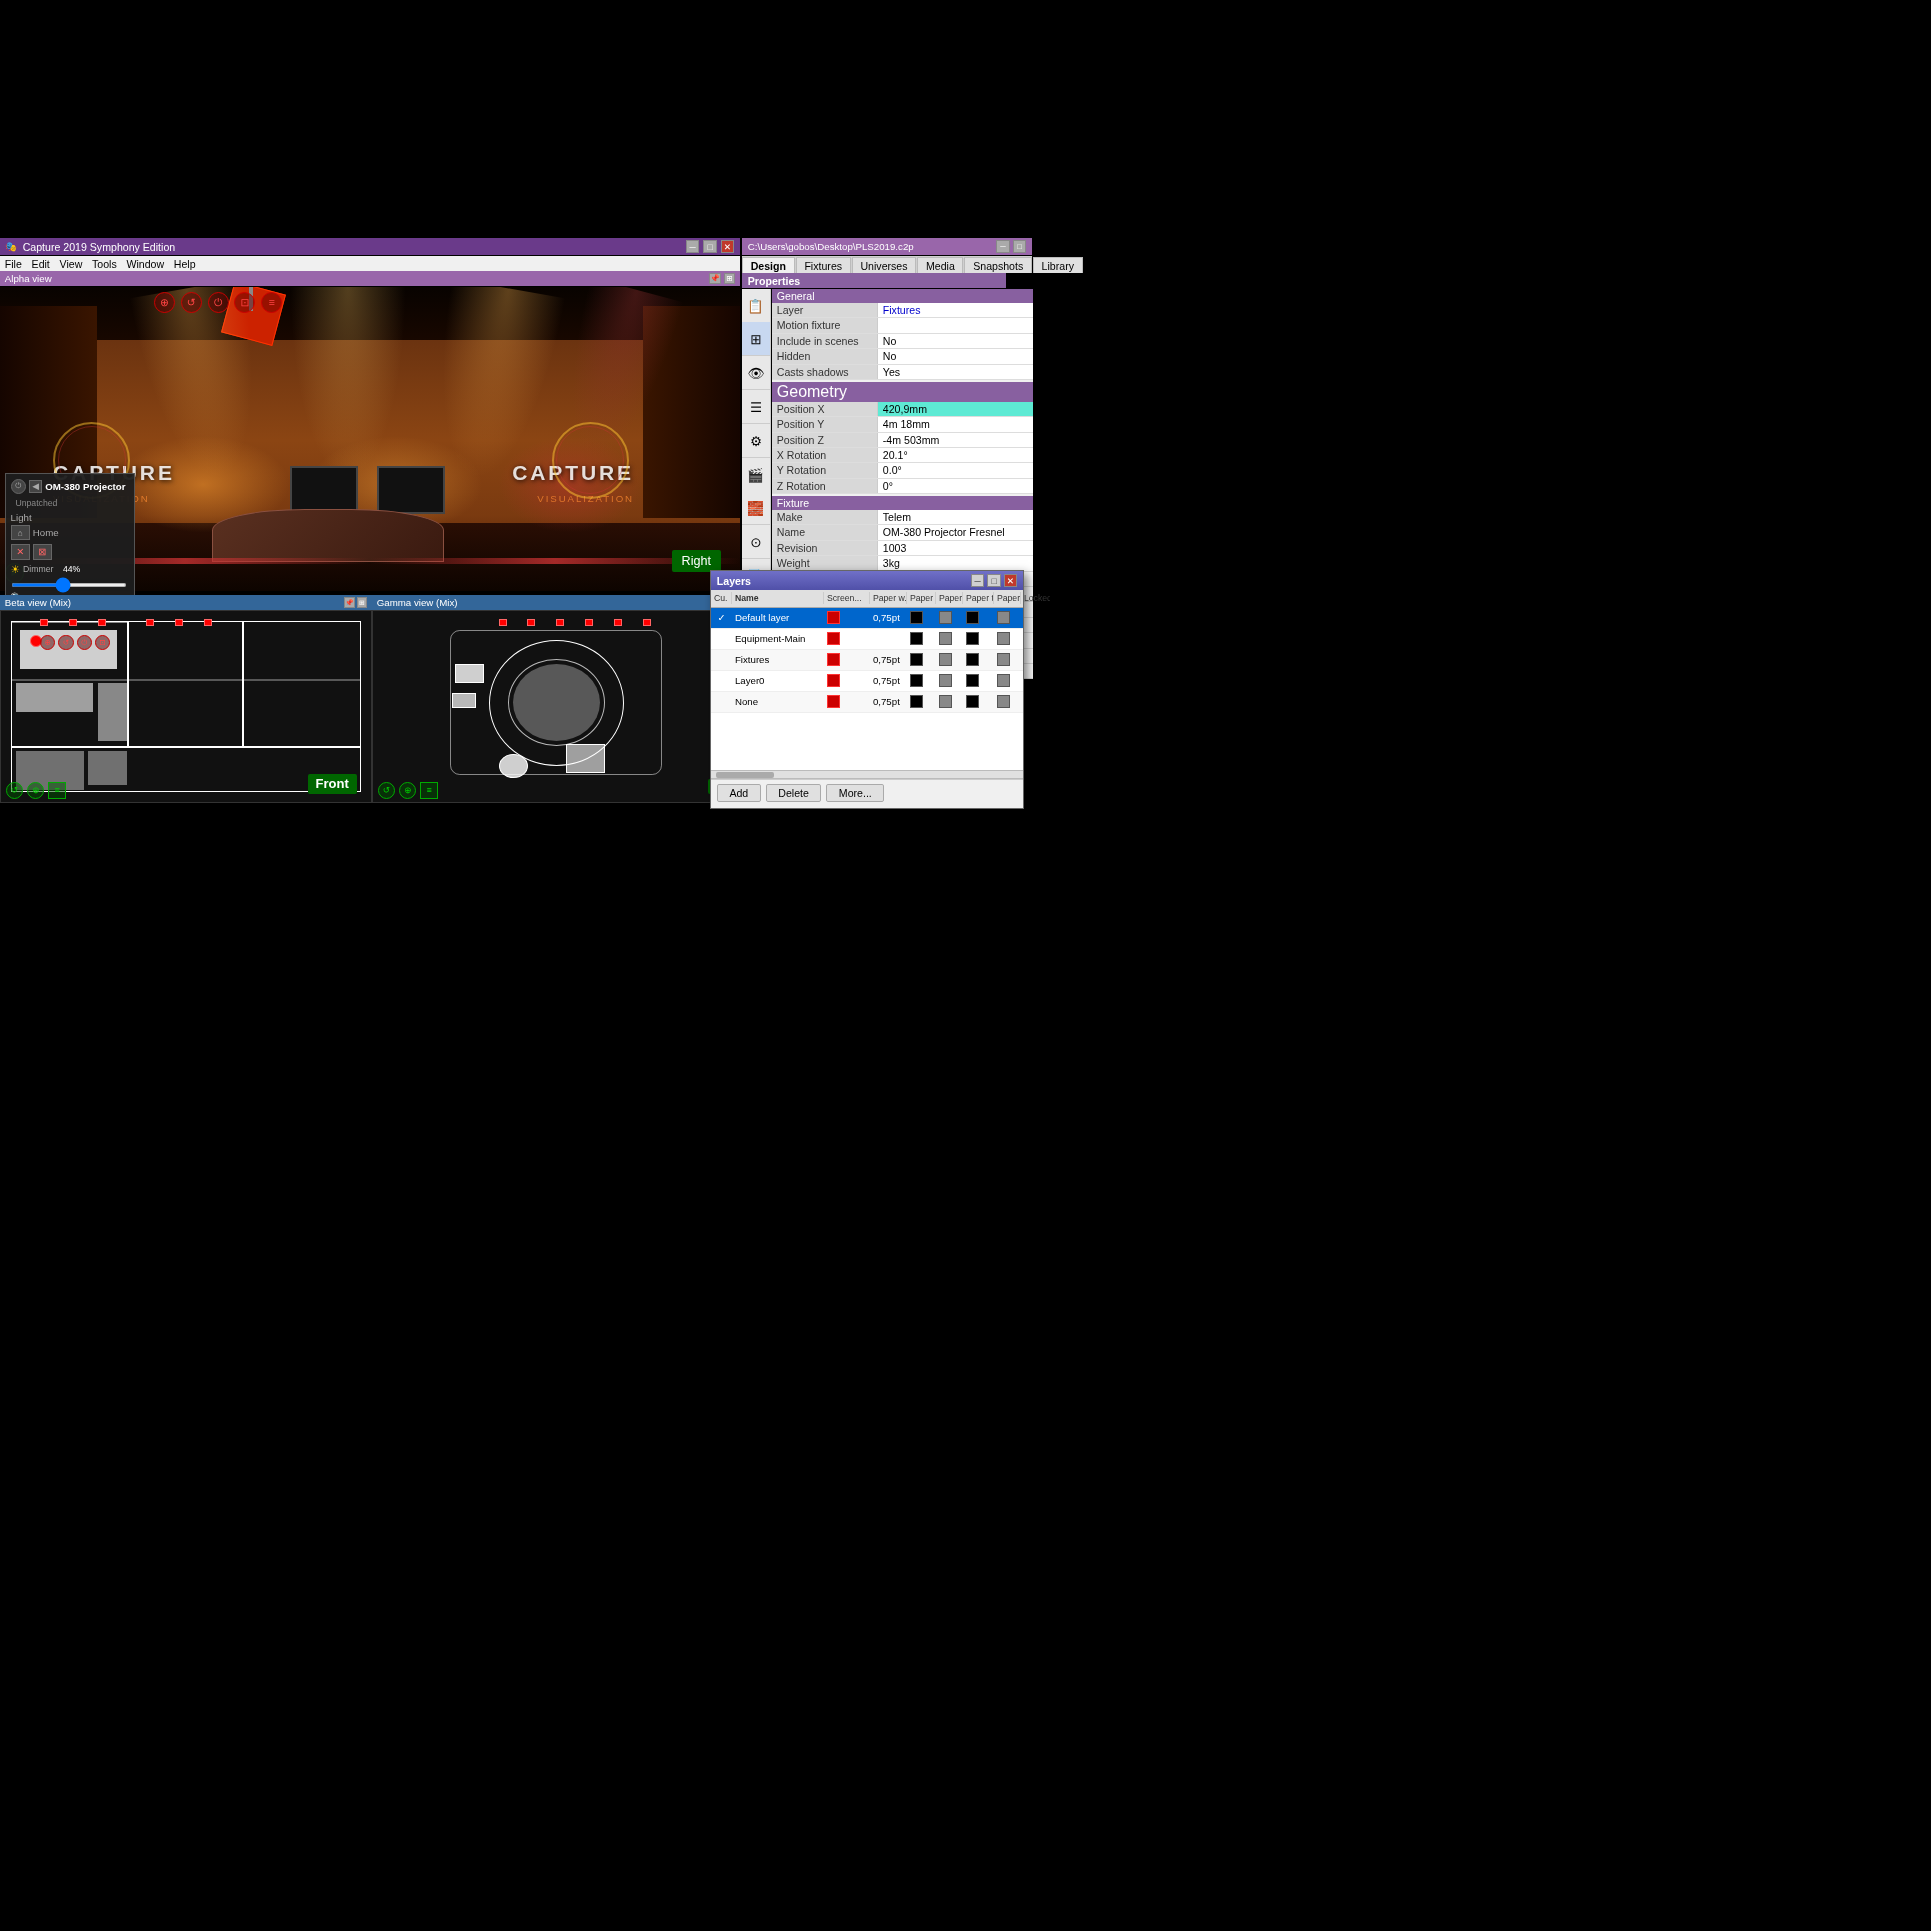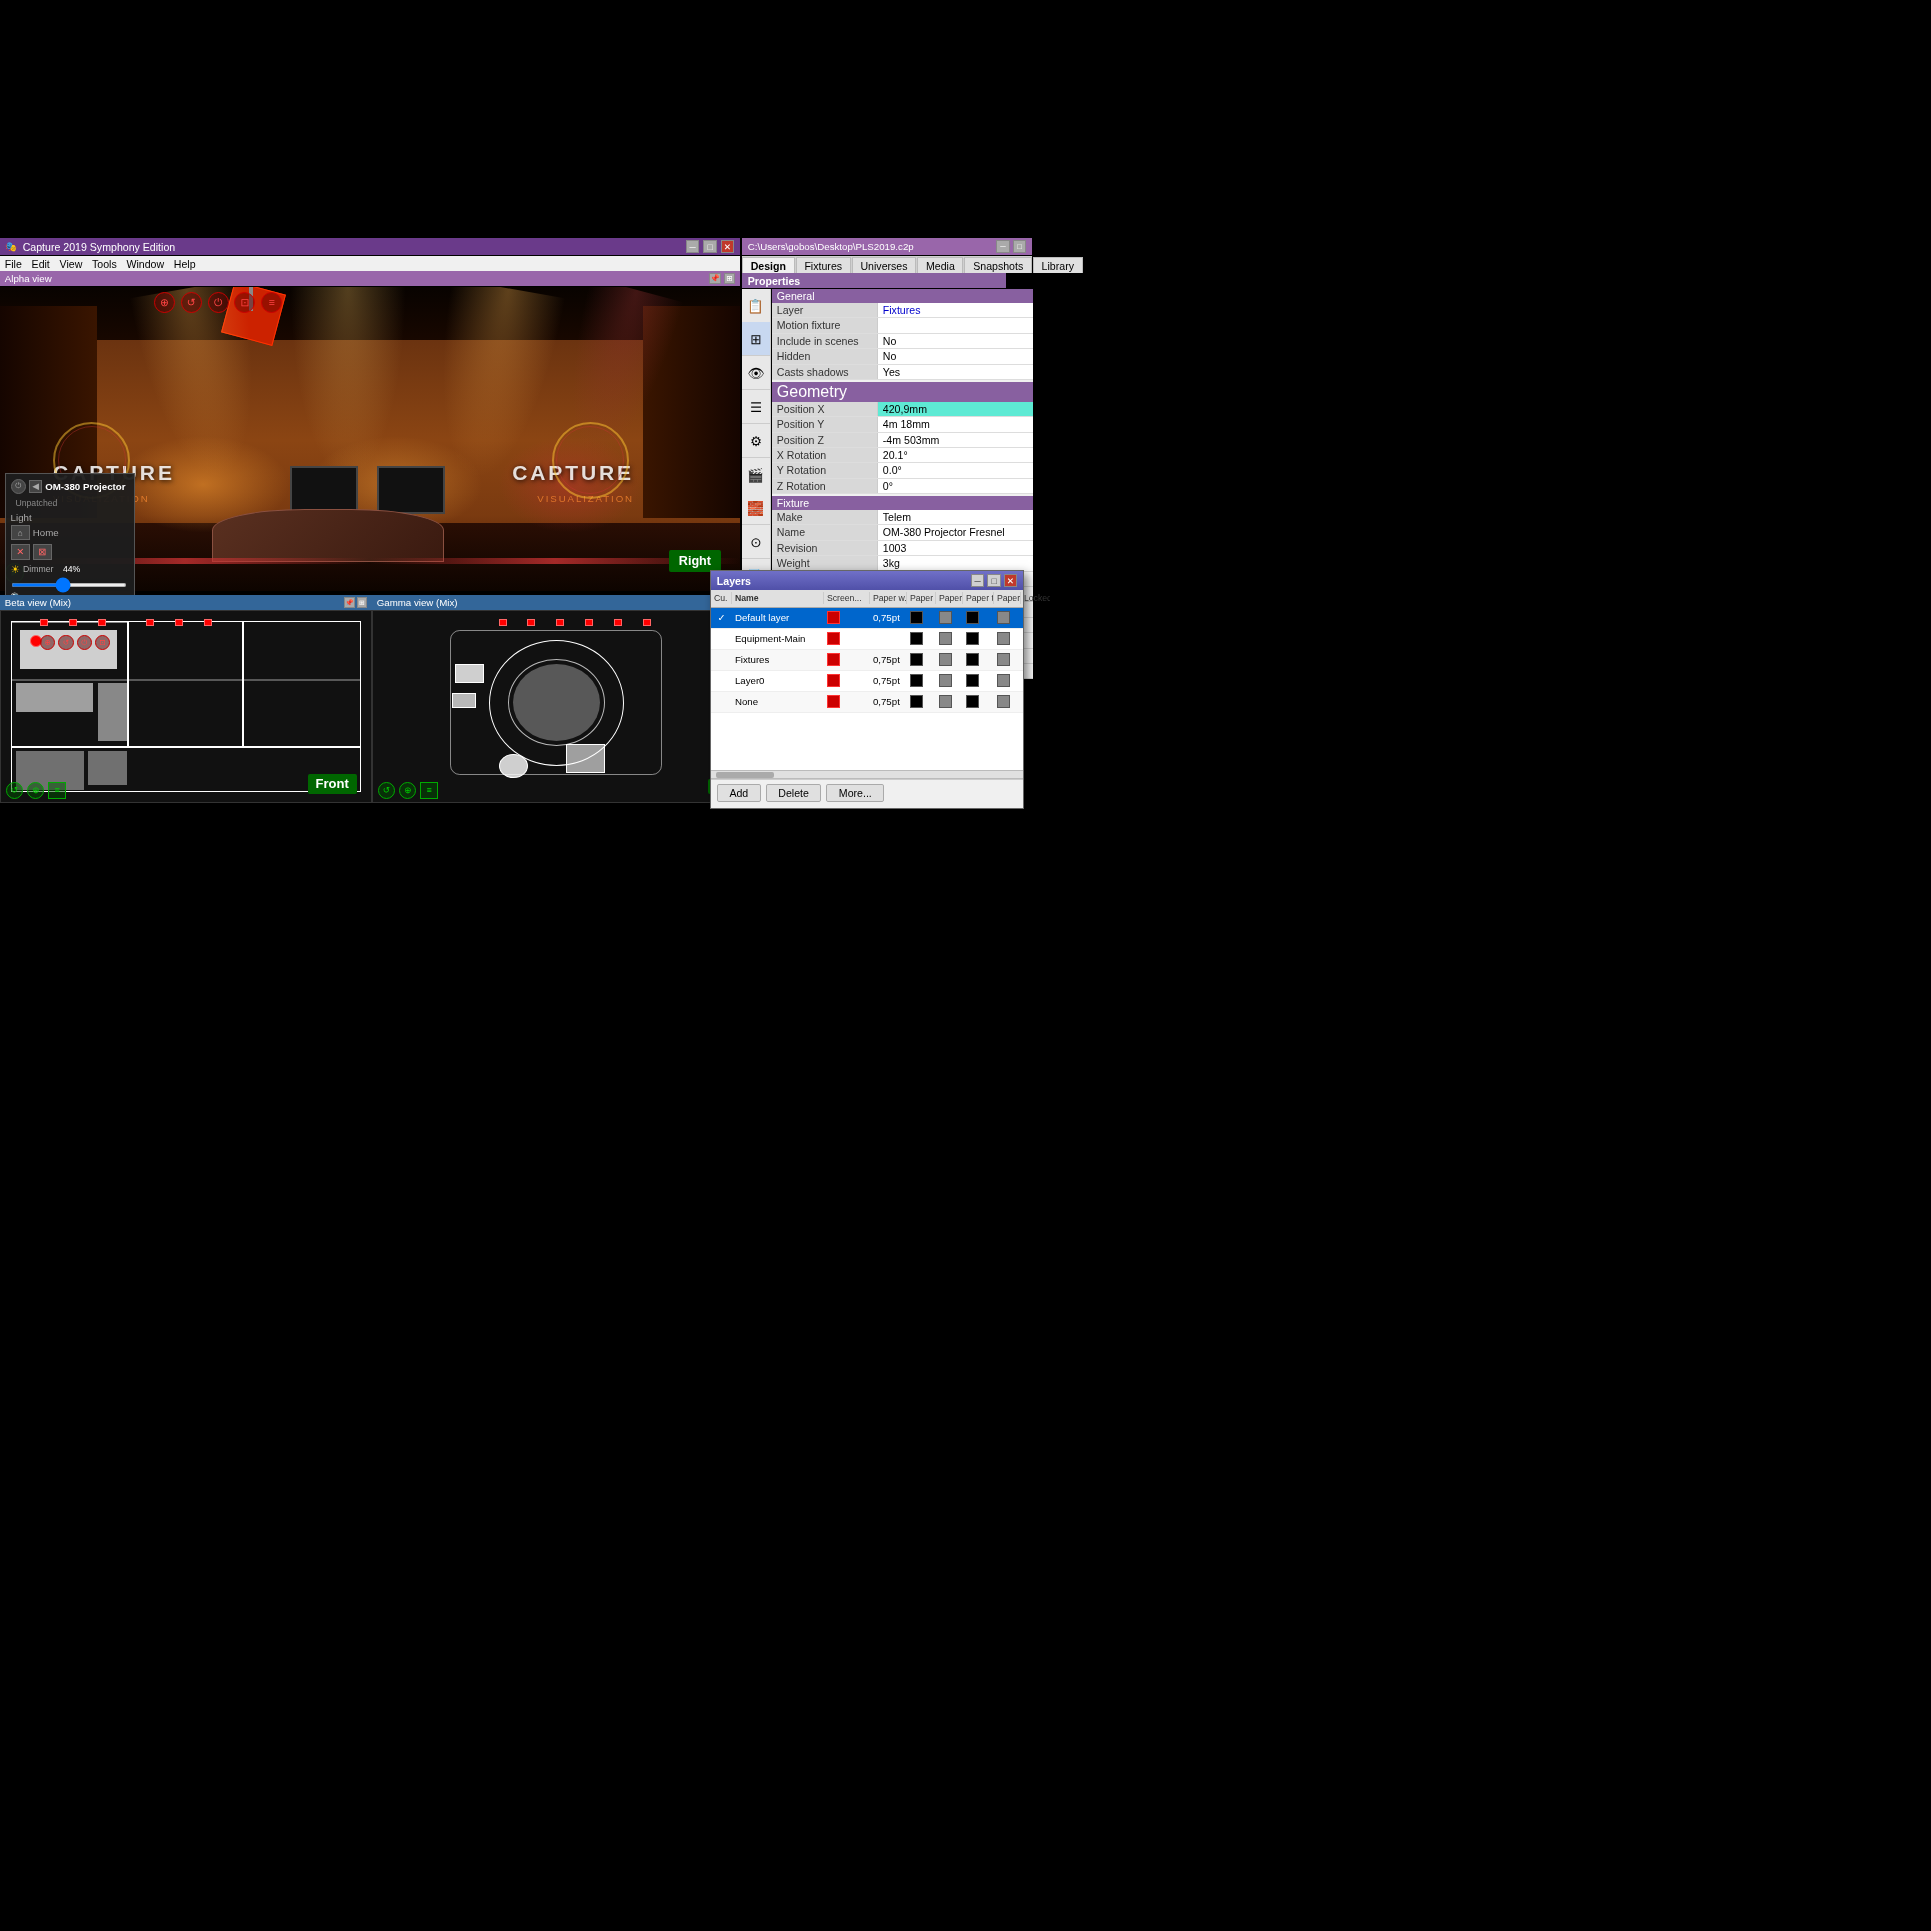--- a/index.html
+++ b/index.html
@@ -87,21 +87,21 @@
   <div style="position:absolute;bottom:27px;left:0;right:0;height:5.8px;background:linear-gradient(90deg,transparent,rgba(200,50,50,0.8),transparent,rgba(200,50,50,0.8),transparent);border-radius:2.9px;"></div>
 
   <div style="position:absolute;top:4.8px;left:154px;display:flex;gap:5.8px;">
     <div style="width:21px;height:21px;border-radius:50%;border:1.9px solid #cc0000;background:rgba(100,0,0,0.5);display:flex;align-items:center;justify-content:center;color:#ff4444;font-size:10.6px;cursor:pointer;">⊕</div>
     <div style="width:21px;height:21px;border-radius:50%;border:1.9px solid #cc0000;background:rgba(100,0,0,0.5);display:flex;align-items:center;justify-content:center;color:#ff4444;font-size:10.6px;cursor:pointer;">↺</div>
     <div style="width:21px;height:21px;border-radius:50%;border:1.9px solid #cc0000;background:rgba(100,0,0,0.5);display:flex;align-items:center;justify-content:center;color:#ff4444;font-size:10.6px;cursor:pointer;">⏻</div>
     <div style="width:21px;height:21px;border-radius:50%;border:1.9px solid #cc0000;background:rgba(100,0,0,0.5);display:flex;align-items:center;justify-content:center;color:#ff4444;font-size:10.6px;cursor:pointer;">⊡</div>
     <div style="width:21px;height:21px;border-radius:50%;border:1.9px solid #cc0000;background:rgba(100,0,0,0.5);display:flex;align-items:center;justify-content:center;color:#ff4444;font-size:10.6px;cursor:pointer;">≡</div>
   </div>
 
-  <div style="position:absolute;bottom:19.3px;right:19.3px;background:#006600;color:#fff;font-size:12.6px;font-weight:bold;padding:3.9px 9.7px;border-radius:1.9px;">Right</div>
+  <div style="position:absolute;bottom:19.3px;right:19.3px;background:#006600;color:#fff;font-size:12.6px;font-weight:normal;padding:3.9px 9.7px;border-radius:1.9px;">Right</div>
 
   <div style="position:absolute;bottom:4.8px;left:4.8px;width:23px;height:23px;">
     <div style="width:19.3px;height:19.3px;border-radius:50%;border:1.9px solid #00cc00;background:rgba(0,100,0,0.5);display:flex;align-items:center;justify-content:center;color:#00cc00;font-size:7.7px;">▶</div>
   </div>
 </div>
 
 <div style="position:absolute;top:473px;left:4.8px;width:130px;background:rgba(30,30,30,0.95);border:1px solid #555;padding:4.8px;color:#ccc;font-size:9.7px;">
 
   
   <div style="display:flex;gap:2.9px;margin-bottom:3.9px;align-items:center;">

